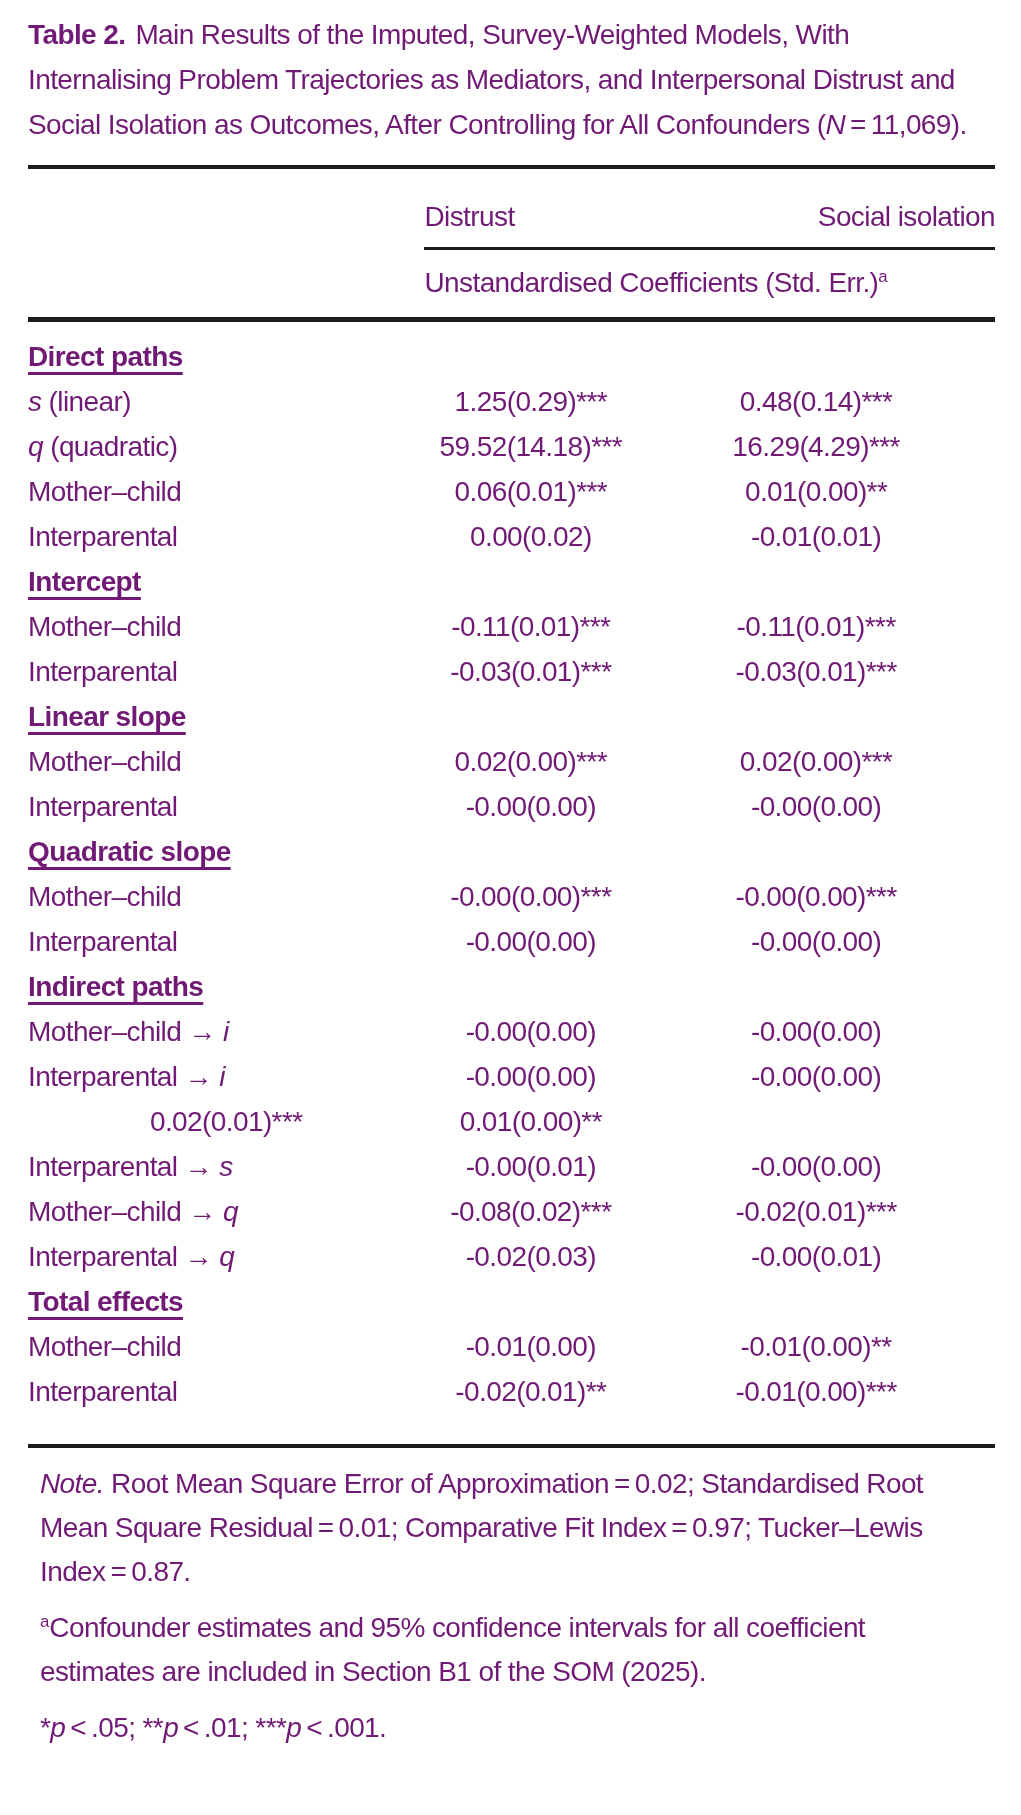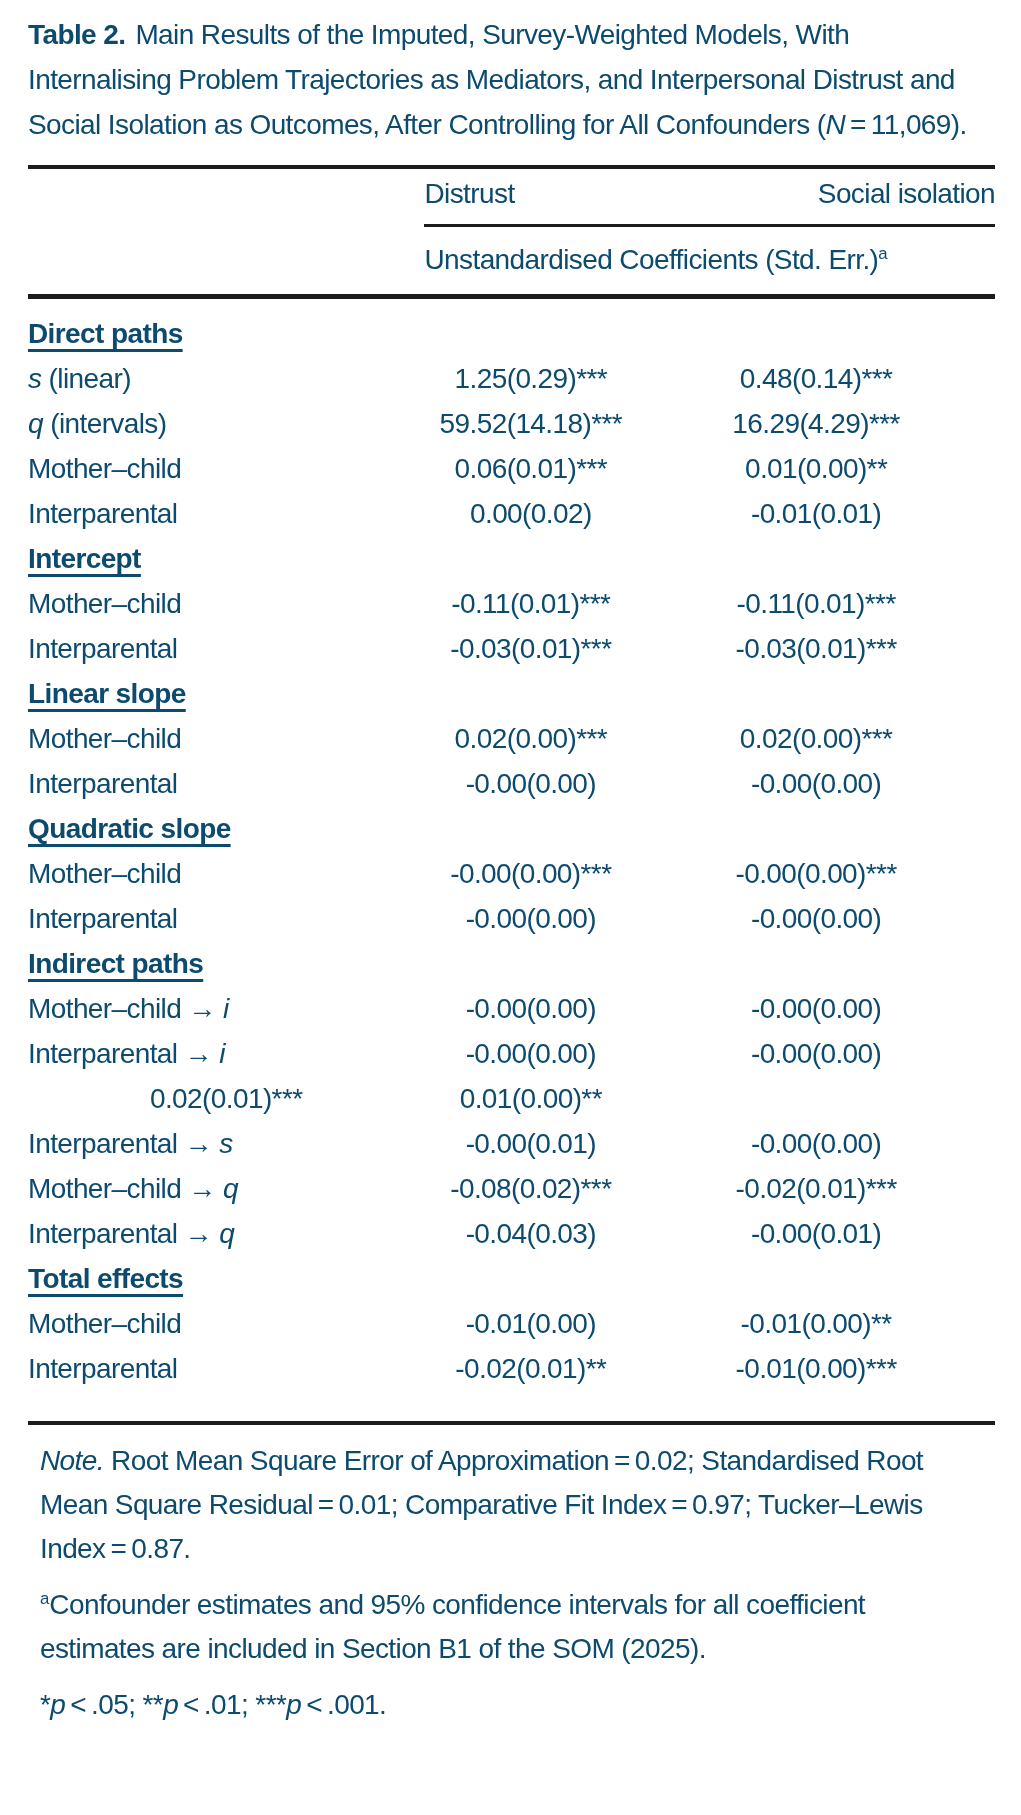--- a/index.html
+++ b/index.html
@@ -2,21 +2,21 @@
 <html><head>
 <meta charset="utf-8">
 <style>
   html, body { margin: 0; padding: 0; background: #ffffff; }
   .page {
     position: relative;
     width: 1021px;
     height: 1815px;
     box-sizing: border-box;
     background: #ffffff;
-    color: #0c4a6e;
+    color: #701a75;
     font-family: "Liberation Sans", sans-serif;
     padding: 10px 26px 0 28px;
     overflow: hidden;
     letter-spacing: -0.6px;
   }
   .title {
     font-size: 28px;
     line-height: 45px;
     margin: 2px 0 18px 0;
   }
@@ -30,21 +30,21 @@
   }
   .rule { background: #1c1c1c; border: 0; }
   .rule-top    { height: 4px; }
   .rule-heavy  { height: 5px; }
   .rule-bottom { height: 4px; margin-top: 16px; }
 
   .head-row1 {
     display: grid;
     grid-template-columns: 41% 22% 37%;
     font-size: 28px;
-    padding: 9px 0 14px 0;
+    padding: 32px 0 14px 0;
     align-items: end;
   }
   .head-row1 .col-distrust { grid-column: 2; text-align: left; }
   .head-row1 .col-social   { grid-column: 3; text-align: right; }
 
   .midrule-wrap { display: grid; grid-template-columns: 41% 59%; }
   .rule-mid { grid-column: 2; height: 3px; }
 
   .head-row2 {
     display: grid;
@@ -100,21 +100,21 @@
   <div class="tbody" id="table-body">
       <div class="trow">
         <span class="label-cell"><span class="section-label">Direct paths</span></span>
       </div>
       <div class="trow">
         <span class="label-cell"><span class="it">s</span><span> (linear)</span></span>
         <span class="value-cell">1.25(0.29)***</span>
         <span class="value-cell">0.48(0.14)***</span>
       </div>
       <div class="trow">
-        <span class="label-cell"><span class="it">q</span><span> (intervals)</span></span>
+        <span class="label-cell"><span class="it">q</span><span> (quadratic)</span></span>
         <span class="value-cell">59.52(14.18)***</span>
         <span class="value-cell">16.29(4.29)***</span>
       </div>
       <div class="trow">
         <span class="label-cell"><span>Mother–child</span></span>
         <span class="value-cell">0.06(0.01)***</span>
         <span class="value-cell">0.01(0.00)**</span>
       </div>
       <div class="trow">
         <span class="label-cell"><span>Interparental</span></span>
@@ -182,21 +182,21 @@
         <span class="value-cell">-0.00(0.01)</span>
         <span class="value-cell">-0.00(0.00)</span>
       </div>
       <div class="trow">
         <span class="label-cell"><span>Mother–child → </span><span class="it">q</span></span>
         <span class="value-cell">-0.08(0.02)***</span>
         <span class="value-cell">-0.02(0.01)***</span>
       </div>
       <div class="trow">
         <span class="label-cell"><span>Interparental → </span><span class="it">q</span></span>
-        <span class="value-cell">-0.04(0.03)</span>
+        <span class="value-cell">-0.02(0.03)</span>
         <span class="value-cell">-0.00(0.01)</span>
       </div>
       <div class="trow">
         <span class="label-cell"><span class="section-label">Total effects</span></span>
       </div>
       <div class="trow">
         <span class="label-cell"><span>Mother–child</span></span>
         <span class="value-cell">-0.01(0.00)</span>
         <span class="value-cell">-0.01(0.00)**</span>
       </div>

